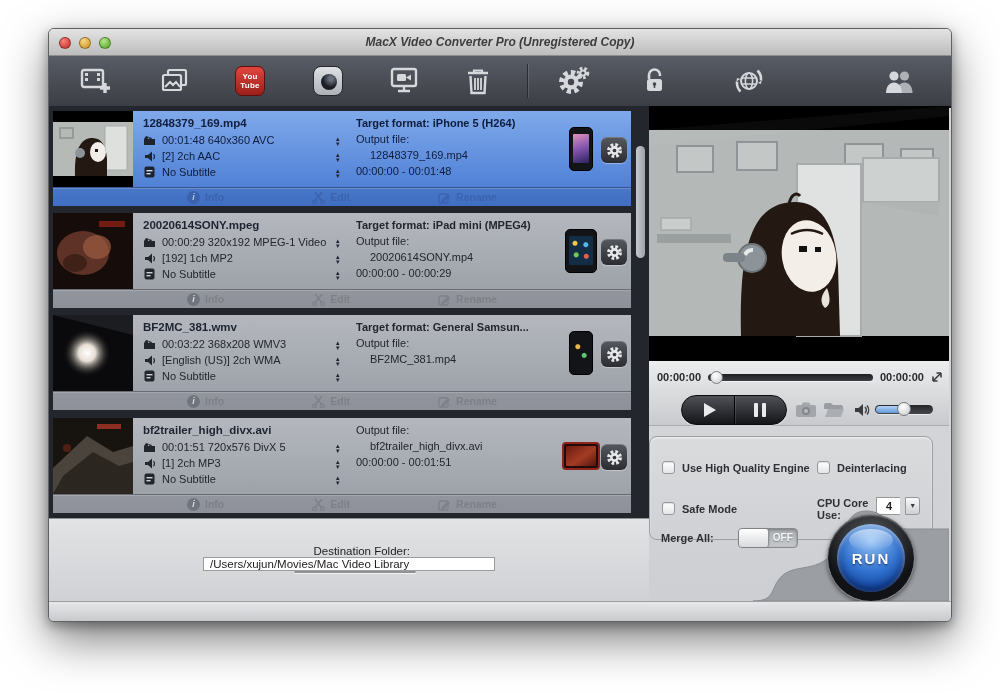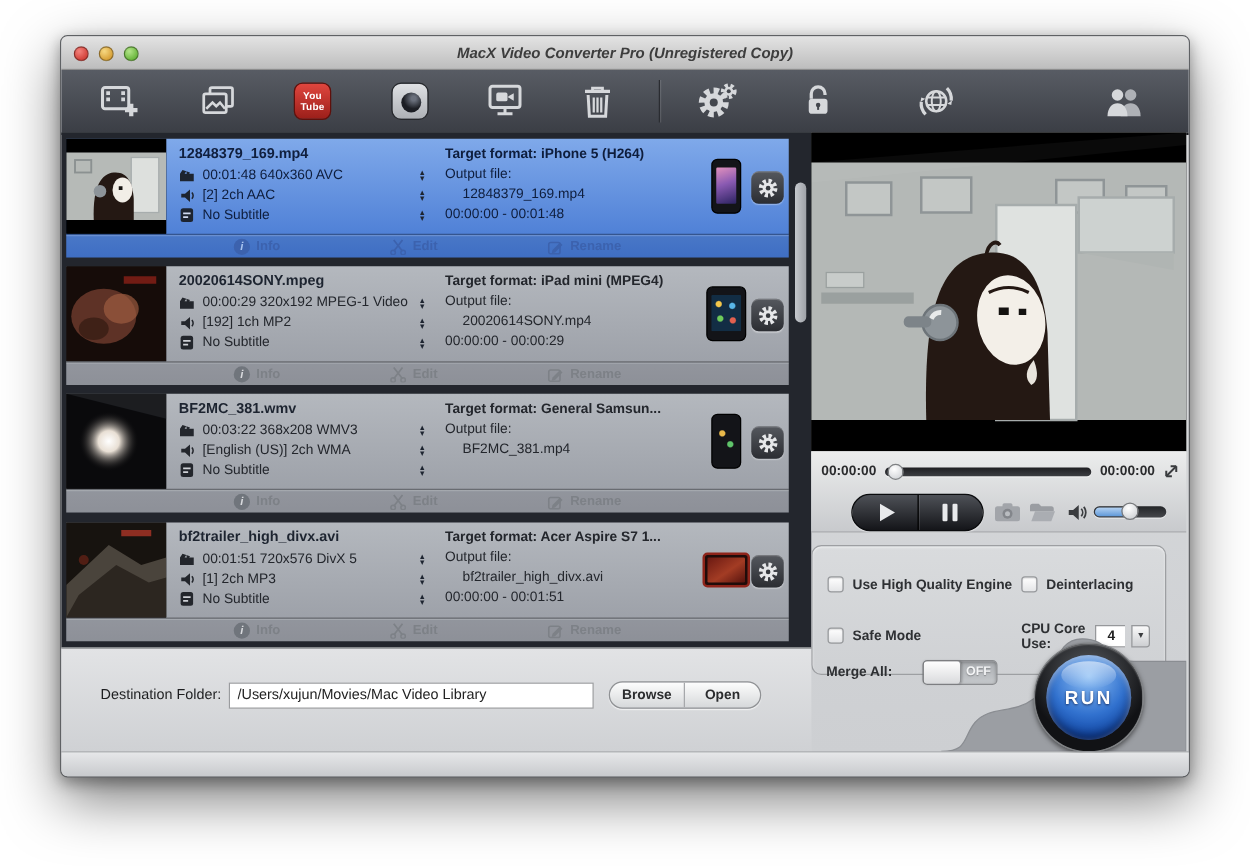--- a/index.html
+++ b/index.html
@@ -91,21 +91,21 @@
 .cbtn { position:absolute; top:38px; width:26px; height:22px; display:flex; align-items:center; justify-content:center; cursor:pointer; }
 .volwrap { position:absolute; left:226px; top:44px; width:58px; height:9px; border-radius:5px; background:linear-gradient(#232528,#45474b); box-shadow:0 1px 0 rgba(255,255,255,.5); }
 .volfill { position:absolute; left:1px; top:1px; height:7px; border-radius:4px; background:linear-gradient(#b5d2f2,#6099d9); width:50%; }
 .volknob { position:absolute; top:-3px; width:14px; height:14px; border-radius:50%; background:radial-gradient(circle at 40% 30%, #fff, #c5c8cc); border:1px solid #77797c; left:calc(50% - 7px); cursor:pointer; }
 
 .setbox { position:absolute; left:0; top:330px; width:284px; height:104px; border:1px solid #9d9fa2; border-radius:8px;
   background:linear-gradient(#d9dbdd,#cfd1d4); box-shadow:inset 0 1px 2px rgba(255,255,255,.6); }
 .setgrid { position:absolute; inset:14px 12px; display:grid; grid-template-columns:155px 1fr; grid-template-rows:1fr 1fr; row-gap:8px; align-items:center; }
 .chk { display:flex; align-items:center; gap:7px; font-size:11px; font-weight:bold; color:#2e3033; }
 .box { width:13px; height:13px; border-radius:3px; border:1px solid #97999c; background:linear-gradient(#ffffff,#e4e5e7); box-shadow:inset 0 1px 1px rgba(0,0,0,.12); cursor:pointer; flex:none; }
-.cpurow { display:flex; align-items:center; gap:5px; font-size:11px; font-weight:bold; color:#2e3033; }
+.cpurow { display:flex; align-items:flex-start; gap:5px; font-size:11px; font-weight:bold; color:#2e3033; }
 .cpuval { width:34px; height:18px; background:#fff; border:1px solid #96989b; border-right:none; font-size:11px; display:flex; align-items:center; justify-content:center; color:#222; }
 .cpubtn { width:20px; height:18px; border:1px solid #96989b; border-radius:0 3px 3px 0;
   background:linear-gradient(#fafafa,#cdcfd2); display:flex; align-items:center; justify-content:center; font-size:7px; color:#3a3c3f; cursor:pointer; }
 .mergerow { position:absolute; left:12px; top:422px; display:flex; align-items:center; gap:24px; font-size:11px; font-weight:bold; color:#2e3033; }
 .toggle { width:60px; height:20px; border-radius:4px; border:1px solid #8a8c8f; background:linear-gradient(#aaadb1,#c6c9cc);
   box-shadow:inset 0 1px 3px rgba(0,0,0,.3); display:flex; cursor:pointer; }
 .knob { width:30px; height:18px; border-radius:3px; background:linear-gradient(#ffffff,#d9dadc); border-right:1px solid #909295; box-shadow:0 0 2px rgba(0,0,0,.3); }
 .offlbl { flex:1; text-align:center; font-size:10px; font-weight:bold; color:#f4f5f6; line-height:18px; text-shadow:0 1px 1px rgba(0,0,0,.3); }
 .swoosh { position:absolute; left:86px; top:403px; width:214px; height:92px; }
 .runbtn { position:absolute; left:178px; top:408px; width:88px; height:88px; border-radius:50%;
@@ -115,21 +115,21 @@
   background:radial-gradient(circle at 50% 25%, #8fc0f5, #3272cf 50%, #0b3f9e 85%);
   box-shadow:inset 0 2px 5px rgba(255,255,255,.5), inset 0 -4px 8px rgba(0,0,20,.5);
   display:flex; align-items:center; justify-content:center; position:absolute; }
 .runinner::before { content:""; position:absolute; left:12px; top:5px; width:44px; height:22px; border-radius:50%;
   background:linear-gradient(rgba(255,255,255,.55), rgba(255,255,255,0)); }
 .runtext { font-size:15px; font-weight:bold; letter-spacing:2px; color:#fff; text-shadow:0 1px 2px rgba(0,0,30,.6); }
 
 
 .bottompanel { position:absolute; left:0; top:489px; width:600px; height:83px;
   background:linear-gradient(#e2e3e5,#cfd1d4); border-top:1px solid #8f9194; }
-.destrow { position:absolute; left:0; top:26px; width:100%; height:22px; display:flex; align-items:center; }
+.destrow { position:absolute; left:0; top:26px; width:100%; height:22px; display:flex; align-items:center;flex-direction:column; }
 .destlabel { width:134px; text-align:right; font-size:11.5px; color:#1d1e20; padding-right:6px; }
 .destinput { width:292px; height:21px; border:1px solid #9a9c9f; background:#fff; font-size:11.5px; padding:0 6px;
   font-family:"Liberation Sans",sans-serif; color:#222; }
 .segbtns { display:flex; margin-left:12px; height:22px; border:1px solid #909295; border-radius:11px; overflow:hidden;
   background:linear-gradient(#fdfdfd,#d6d8da); box-shadow:0 1px 1px rgba(255,255,255,.7); }
 .segbtn { width:60px; font-size:11px; font-weight:bold; color:#2b2c2e; display:flex; align-items:center; justify-content:center; cursor:pointer; }
 .segbtn:first-child { border-right:1px solid #a6a8ab; }
 .footer { position:absolute; left:0; top:572px; width:904px; height:22px;
   background:linear-gradient(#e6e7e9,#c5c7ca); border-top:1px solid #9c9ea1; border-radius:0 0 5px 5px; }
 svg { display:block; }
@@ -537,21 +537,20 @@
             </span>
             <span>No Subtitle</span>
           </div>
       </div>
       <div class="rstep">
         <span class="stepper">▴<br>▾</span>
         <span class="stepper">▴<br>▾</span>
         <span class="stepper">▴<br>▾</span>
       </div>
       <div class="rtarget">
-        <div class="tline b">Target format: Acer Aspire S7 1...</div>
         <div class="tline">Output file:</div>
         <div class="tline ind">bf2trailer_high_divx.avi</div>
         <div class="tline">00:00:00 - 00:01:51</div>
       </div>
       <div class="devwrap">
           <div class="dev acer">
             <div class="scr"></div>
           </div>
         </div>
       <button class="gearbtn">

